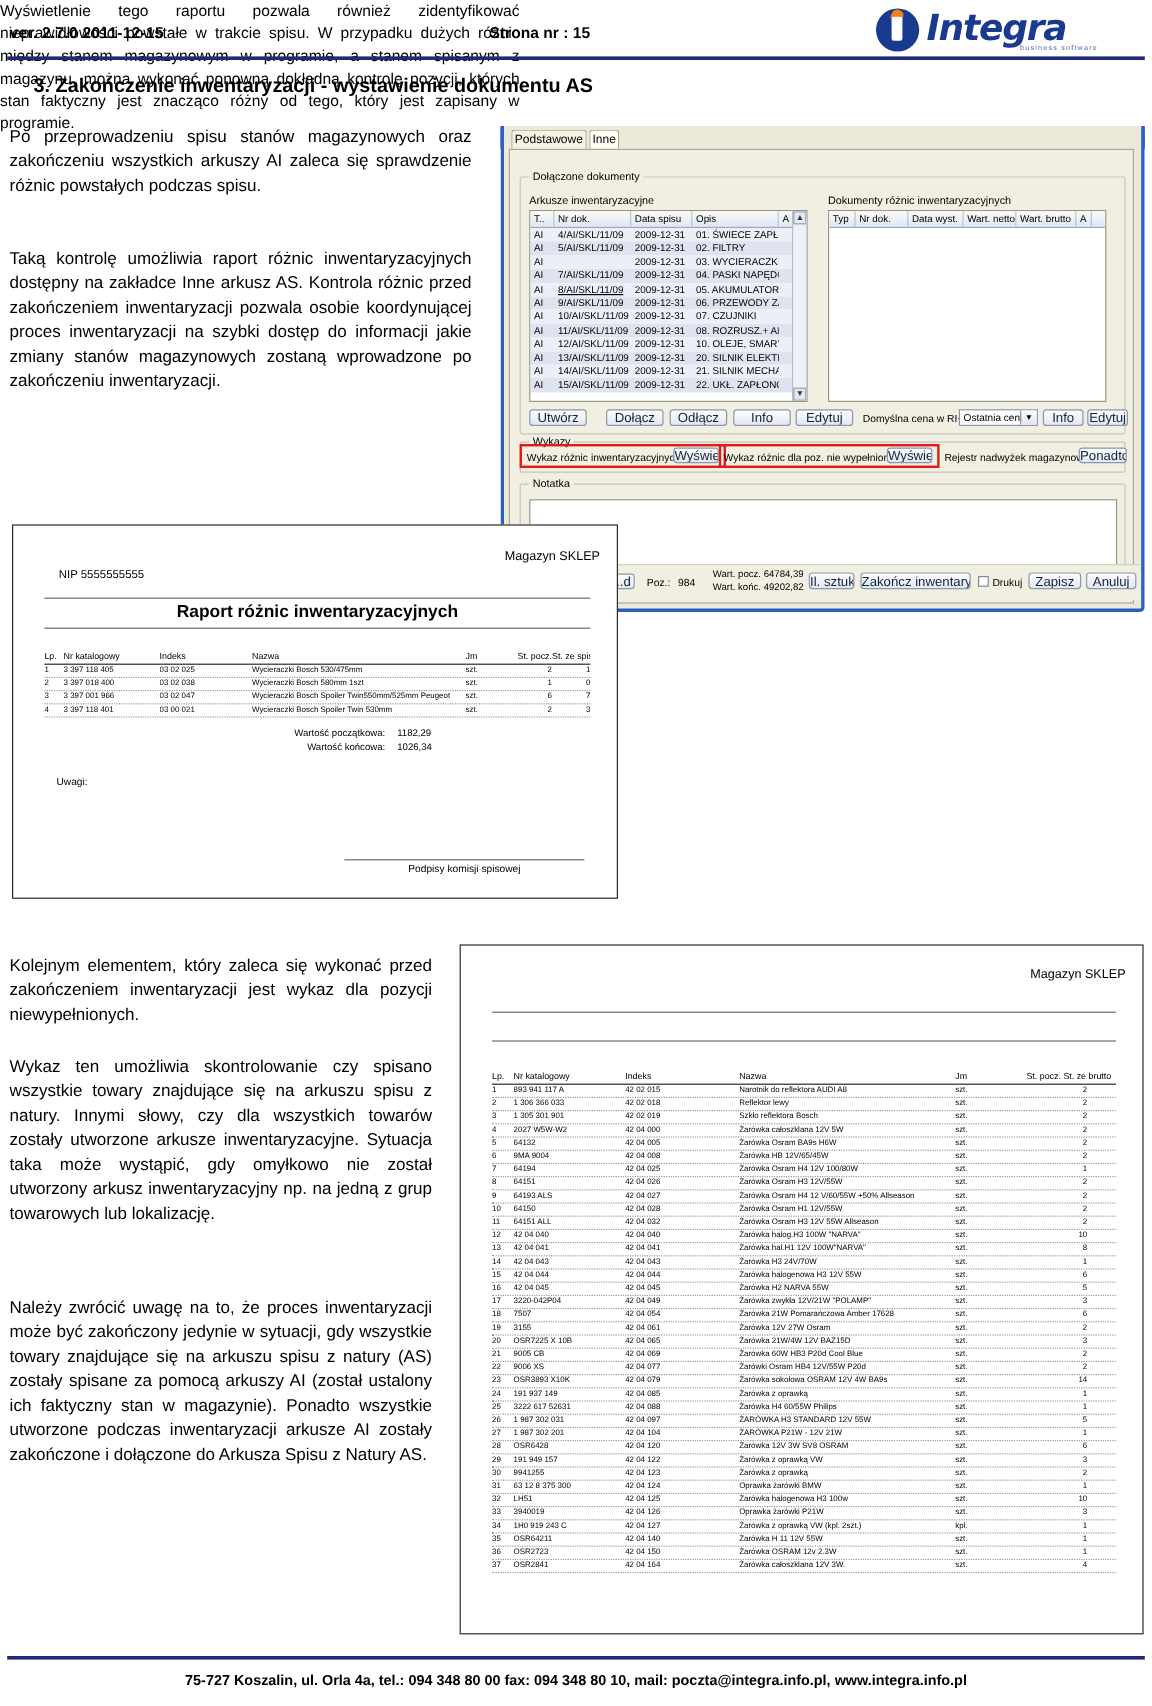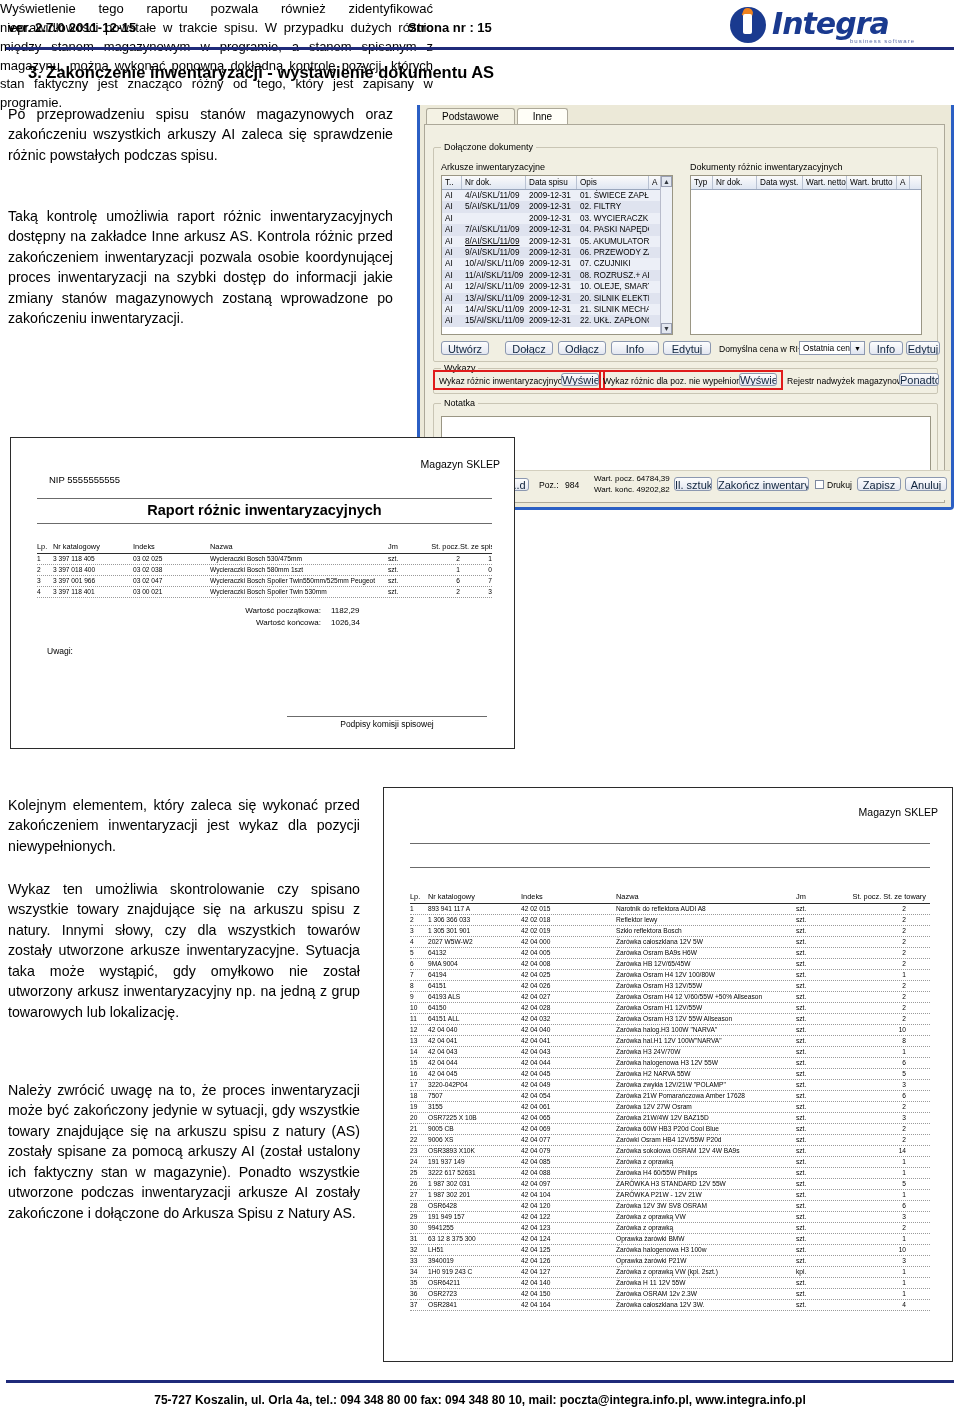--- a/index.html
+++ b/index.html
@@ -56,21 +56,21 @@
      padding-left:21px;letter-spacing:.1px;}
   .win-ico{position:absolute;left:5px;top:5px;width:10px;height:9px;background:#fff;
      border:1px solid #8aa6d8;box-sizing:border-box;}
   .wb{position:absolute;top:3px;width:15px;height:13px;border:1px solid #ffffff;
      box-sizing:border-box;font-size:8px;color:#fff;text-align:center;line-height:11px;}
   .wb.min{right:41px;background:#5b8ee0;}
   .wb.max{right:24px;background:#5b8ee0;}
   .wb.cls{right:5px;background:#d8603a;}
 
   .tabs{position:absolute;left:6px;top:3px;height:17px;}
-  .tab{float:left;height:16px;line-height:16px;font-size:10px;padding:0 15px;
+  .tab{float:left;height:16px;line-height:16px;font-size:10px;padding:0 2px;
      background:#f4f2e4;border:1px solid #aca899;border-bottom:none;margin-right:2px;
      border-radius:3px 3px 0 0;text-align:center;}
   .tab.sel{background:#fffef7;font-weight:normal;}
   .panel{position:absolute;left:4px;top:19px;width:521px;height:379px;background:#f1efe2;
      border:1px solid #aca899;box-sizing:border-box;}
 
   .grp{position:absolute;border:1px solid #c9c5b4;border-radius:2px;box-sizing:border-box;}
   .grp-lbl{position:absolute;font-size:9px;background:#f1efe2;padding:0 3px;}
 
   .sublbl{position:absolute;font-size:9px;}
@@ -402,21 +402,21 @@
     <div class="rep-rule" style="left:26px;top:55px;width:520px;"></div>
     <div class="rep-rule" style="left:26px;top:79px;width:520px;"></div>
 
     <div class="rtbl" style="left:26px;top:104px;width:520px;">
       <div class="rhead solidline" style="font-size:7.4px;padding-bottom:2px;">
         <span style="width:18px">Lp.</span>
         <span style="width:93px">Nr katalogowy</span>
         <span style="width:95px">Indeks</span>
         <span style="width:180px">Nazwa</span>
         <span style="width:50px">Jm</span>
-        <span style="width:80px;text-align:right">St. pocz. St. ze towary</span>
+        <span style="width:80px;text-align:right">St. pocz. St. ze brutto</span>
       </div>
       <div id="rr-rows">
           <div class="rrow dotline" style="font-size: 6.6px; line-height: 10px;">
             <span style="width: 18px;">1</span>
             <span style="width: 93px;">893 941 117 A</span>
             <span style="width: 95px;">42 02 015</span>
             <span style="width: 180px;">Narotnik do reflektora AUDI A8</span>
             <span style="width: 50px;">szt.</span>
             <span style="width: 60px; text-align: right;">2</span>
           </div>

